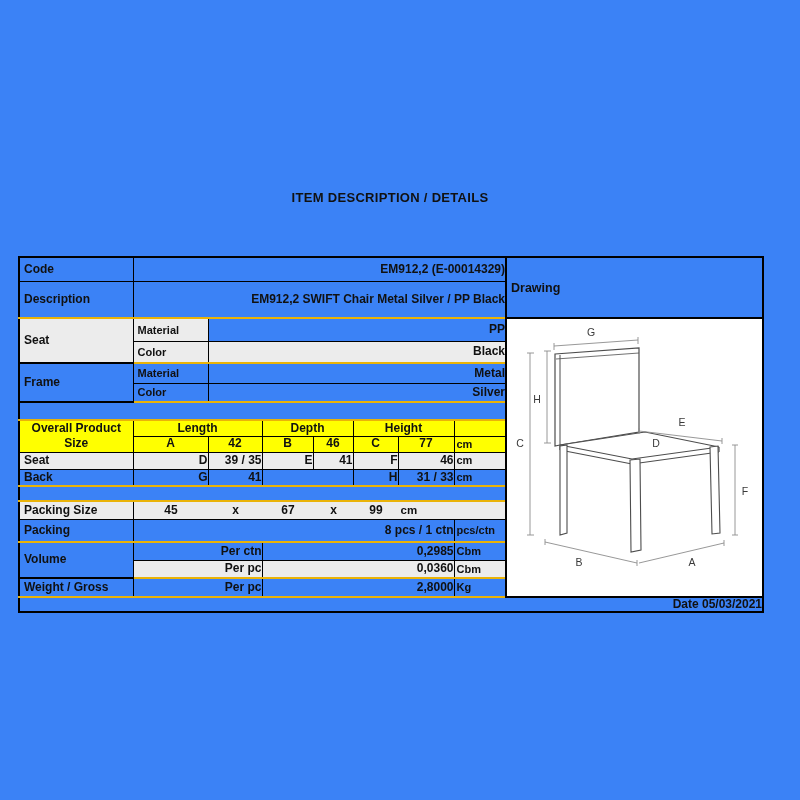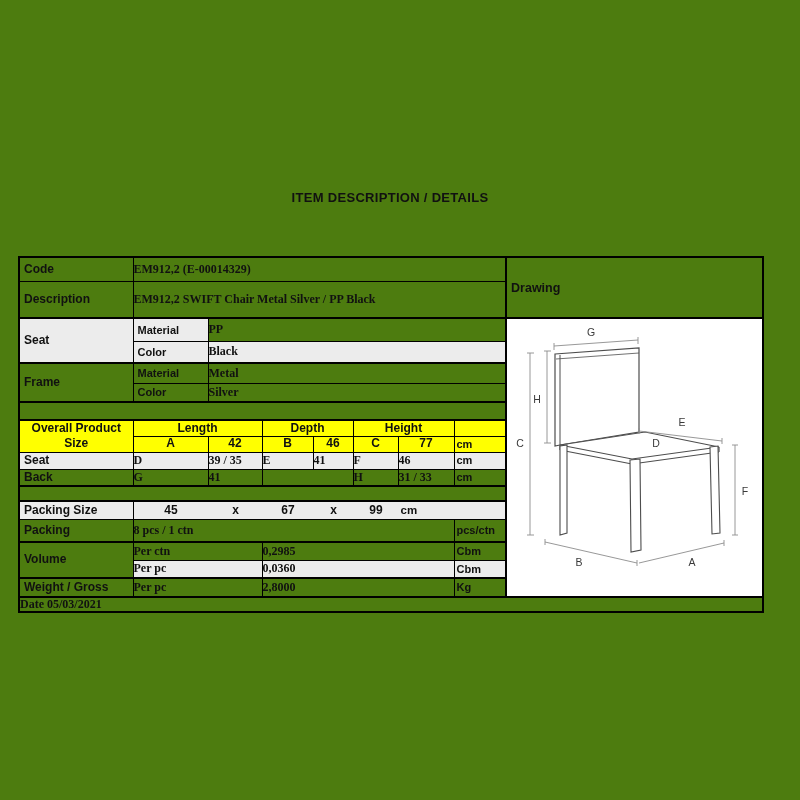--- a/index.html
+++ b/index.html
@@ -1,30 +1,30 @@
 <!DOCTYPE html>
 <html><head>
 <meta charset="utf-8">
 <style>
   html,body{margin:0;padding:0;background:#fff;}
-  .page{position:relative;width:800px;height:800px;background:#4d7c0f;
+  .page{position:relative;width:800px;height:800px;background:#3b82f6;
         font-family:"Liberation Sans",sans-serif;color:#111;overflow:hidden;}
   .doc-title{position:absolute;top:190px;left:18px;width:744px;text-align:center;
         font-size:13px;font-weight:700;letter-spacing:.3px;}
   table.spec{position:absolute;left:18px;top:212px;width:744px;
         border-collapse:collapse;table-layout:fixed;border:2px solid #000;margin-top:44px;}
   td{border:1px solid #000;padding:0 4px;font-size:12px;font-weight:700;
      line-height:1.12;overflow:hidden;white-space:nowrap;vertical-align:middle;}
-  td.center{text-align:left;padding:0;font-family:Liberation Serif, serif;}
+  td.center{text-align:right;padding:0;}
   td.sub{font-size:11px;}
   td.unit{font-size:11px;padding:0 2px;text-align:left;}
   td.yel{background:#ffff00;text-align:center;padding:0;}
   td.yel-unit{background:#ffff00;font-size:11px;padding:0 2px;text-align:left;}
   td.shade{background:#ececec;}
-  tr.bb2 > td{border-bottom:2px solid #000000;}
+  tr.bb2 > td{border-bottom:2px solid #eab308;}
   td.bb2c{border-bottom:2px solid #000;}
   td.bl2{border-left:2px solid #000;}
   td.spacer{padding:0;}
   td.draw-head{font-size:12.5px;}
   td.chair-cell{padding:0;vertical-align:top;background:#fff;}
   .psize{display:flex;height:100%;}
   .psize span{display:block;text-align:center;font-size:12px;font-weight:700;}
   .psize .p1{flex:0 0 75px;} .psize .p2{flex:0 0 54px;} .psize .p3{flex:0 0 51px;}
   .psize .p4{flex:0 0 40px;} .psize .p5{flex:0 0 45px;}
   .psize .p6{flex:0 0 56px;text-align:left;padding-left:2px;font-size:11.5px;}

